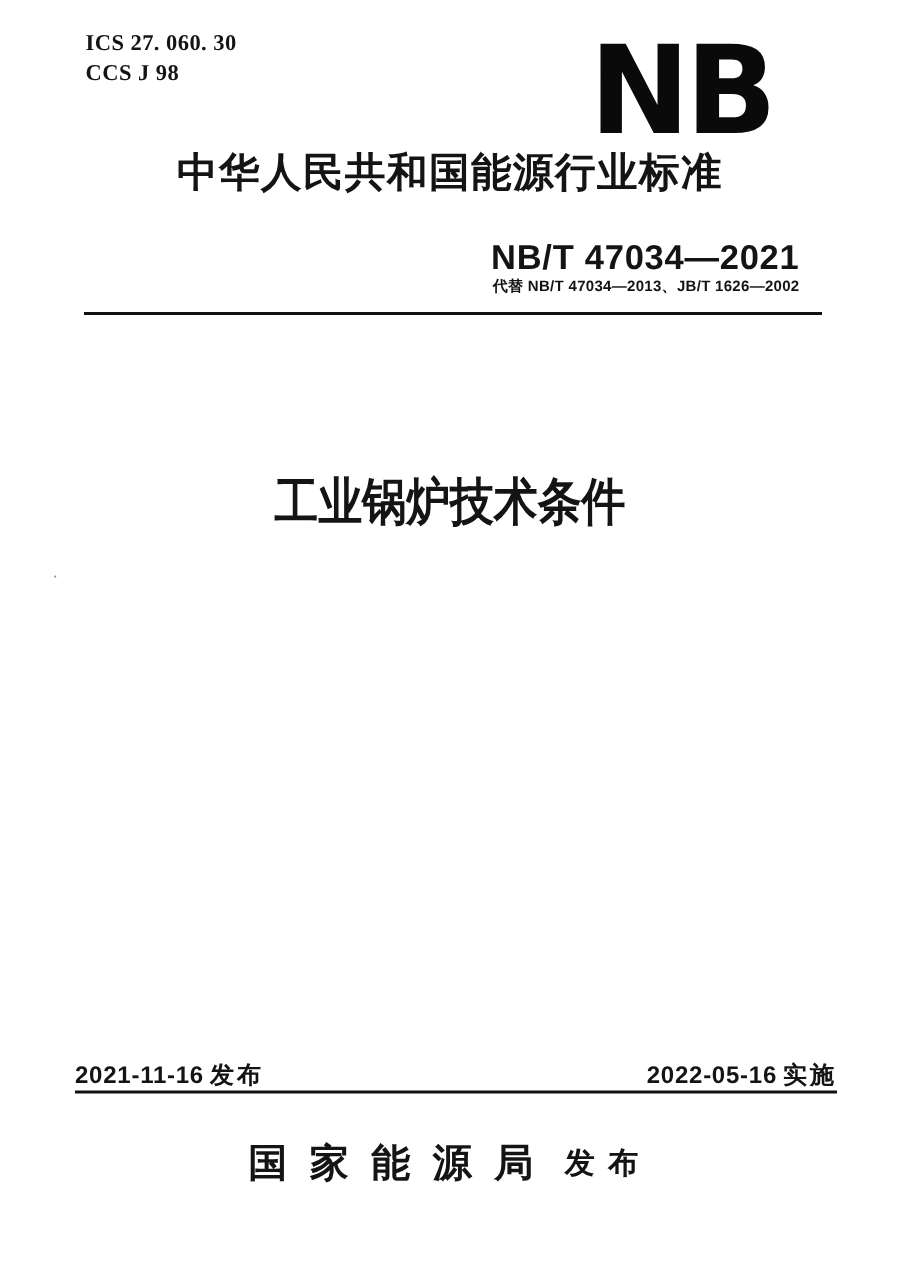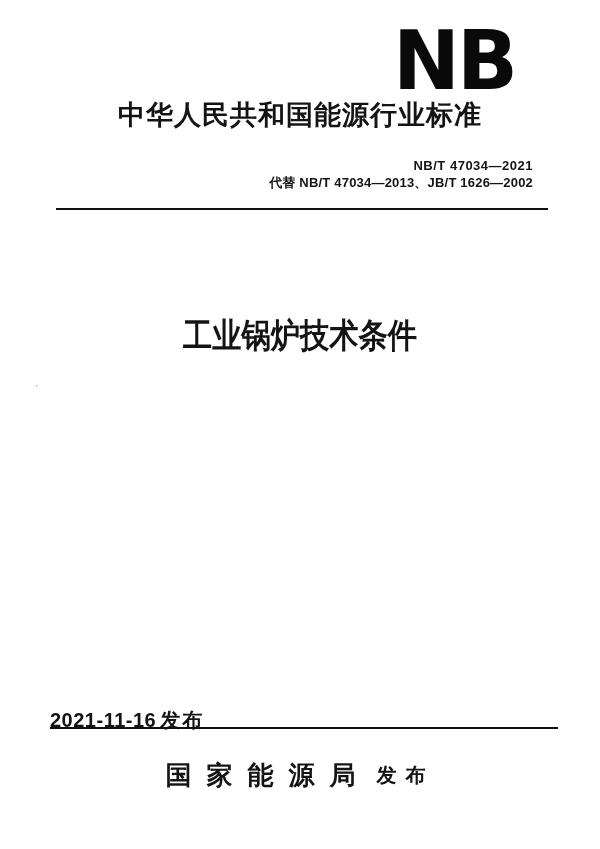--- a/index.html
+++ b/index.html
@@ -35,22 +35,22 @@
     font-weight:bold; font-size:27px; line-height:1.1;
     letter-spacing:1px; white-space:nowrap;
   }
   
   .std-block {
     position:absolute; right:67px; top:159px;
     text-align:right;
     font-family:"Liberation Sans", sans-serif;
     font-weight:bold;
   }
-  .std-no   { font-size:13px; line-height:1.1; letter-spacing:0.5px; }
-  .replaces { font-size:13px; line-height:1.2; margin-top:2px; letter-spacing:0.2px; }
+  .std-no   { font-size:23px; line-height:1.1; letter-spacing:0.5px; }
+  .replaces { font-size:10px; line-height:1.2; margin-top:2px; letter-spacing:0.2px; }
   
   .rule { position:absolute; background:#111; height:2px; }
   .rule-top    { left:56px;  width:492px; top:208px; }
   .rule-bottom { left:50px;  width:508px; top:727px; }
   
   .margin-dot {
     position:absolute; left:35px; top:380px;
     color:#8a8a8a; font-size:11px; line-height:1;
   }
   
@@ -66,21 +66,21 @@
     position:absolute; left:0; top:374px; width:100%;
     text-align:center;
     font-family:"Liberation Serif", serif;
     font-weight:bold; font-size:17px; letter-spacing:0.2px;
   }
   
   .date-row {
     position:absolute; left:50px; top:707px; width:508px;
     display:flex; justify-content:space-between; align-items:flex-start;
     font-family:"Liberation Sans", sans-serif;
-    font-weight:bold; font-size:20px; letter-spacing:0.5px;
+    font-weight:bold; font-size:16px; letter-spacing:0.5px;
   }
   .date-row .cn { letter-spacing:2px; margin-left:4px; }
   
   .issuer-row {
     position:absolute; left:0; top:758px; width:100%;
     text-align:center; white-space:nowrap;
   }
   .issuer {
     font-family:"Liberation Serif", serif;
     font-weight:bold; font-size:26px;
@@ -91,38 +91,43 @@
     font-weight:bold; font-size:20px;
     letter-spacing:9px; margin-left:6px;
     vertical-align:2px;
   }
 </style>
 </head>
 <body>
 
 <div class="page">
 
+  <div class="ics-block">
+    <div>ICS 27. 060. 30</div>
+    <div>CCS J 98</div>
+  </div>
 
   <div class="nb-logo">NB</div>
 
   <div class="header-title">中华人民共和国能源行业标准</div>
 
   <div class="std-block">
     <div class="std-no">NB/T 47034—2021</div>
     <div class="replaces">代替 NB/T 47034—2013、JB/T 1626—2002</div>
   </div>
 
   <div class="rule rule-top"></div>
 
   <div class="margin-dot">·</div>
 
   <div class="title-cn">工业锅炉技术条件</div>
 
   <div class="date-row">
     <div><span>2021-11-16</span><span class="cn">发布</span></div>
+    <div><span>2022-05-16</span><span class="cn">实施</span></div>
   </div>
 
   <div class="rule rule-bottom"></div>
 
   <div class="issuer-row">
     <span class="issuer">国家能源局</span><span class="issuer-action">发布</span>
   </div>
 
 </div>
 

